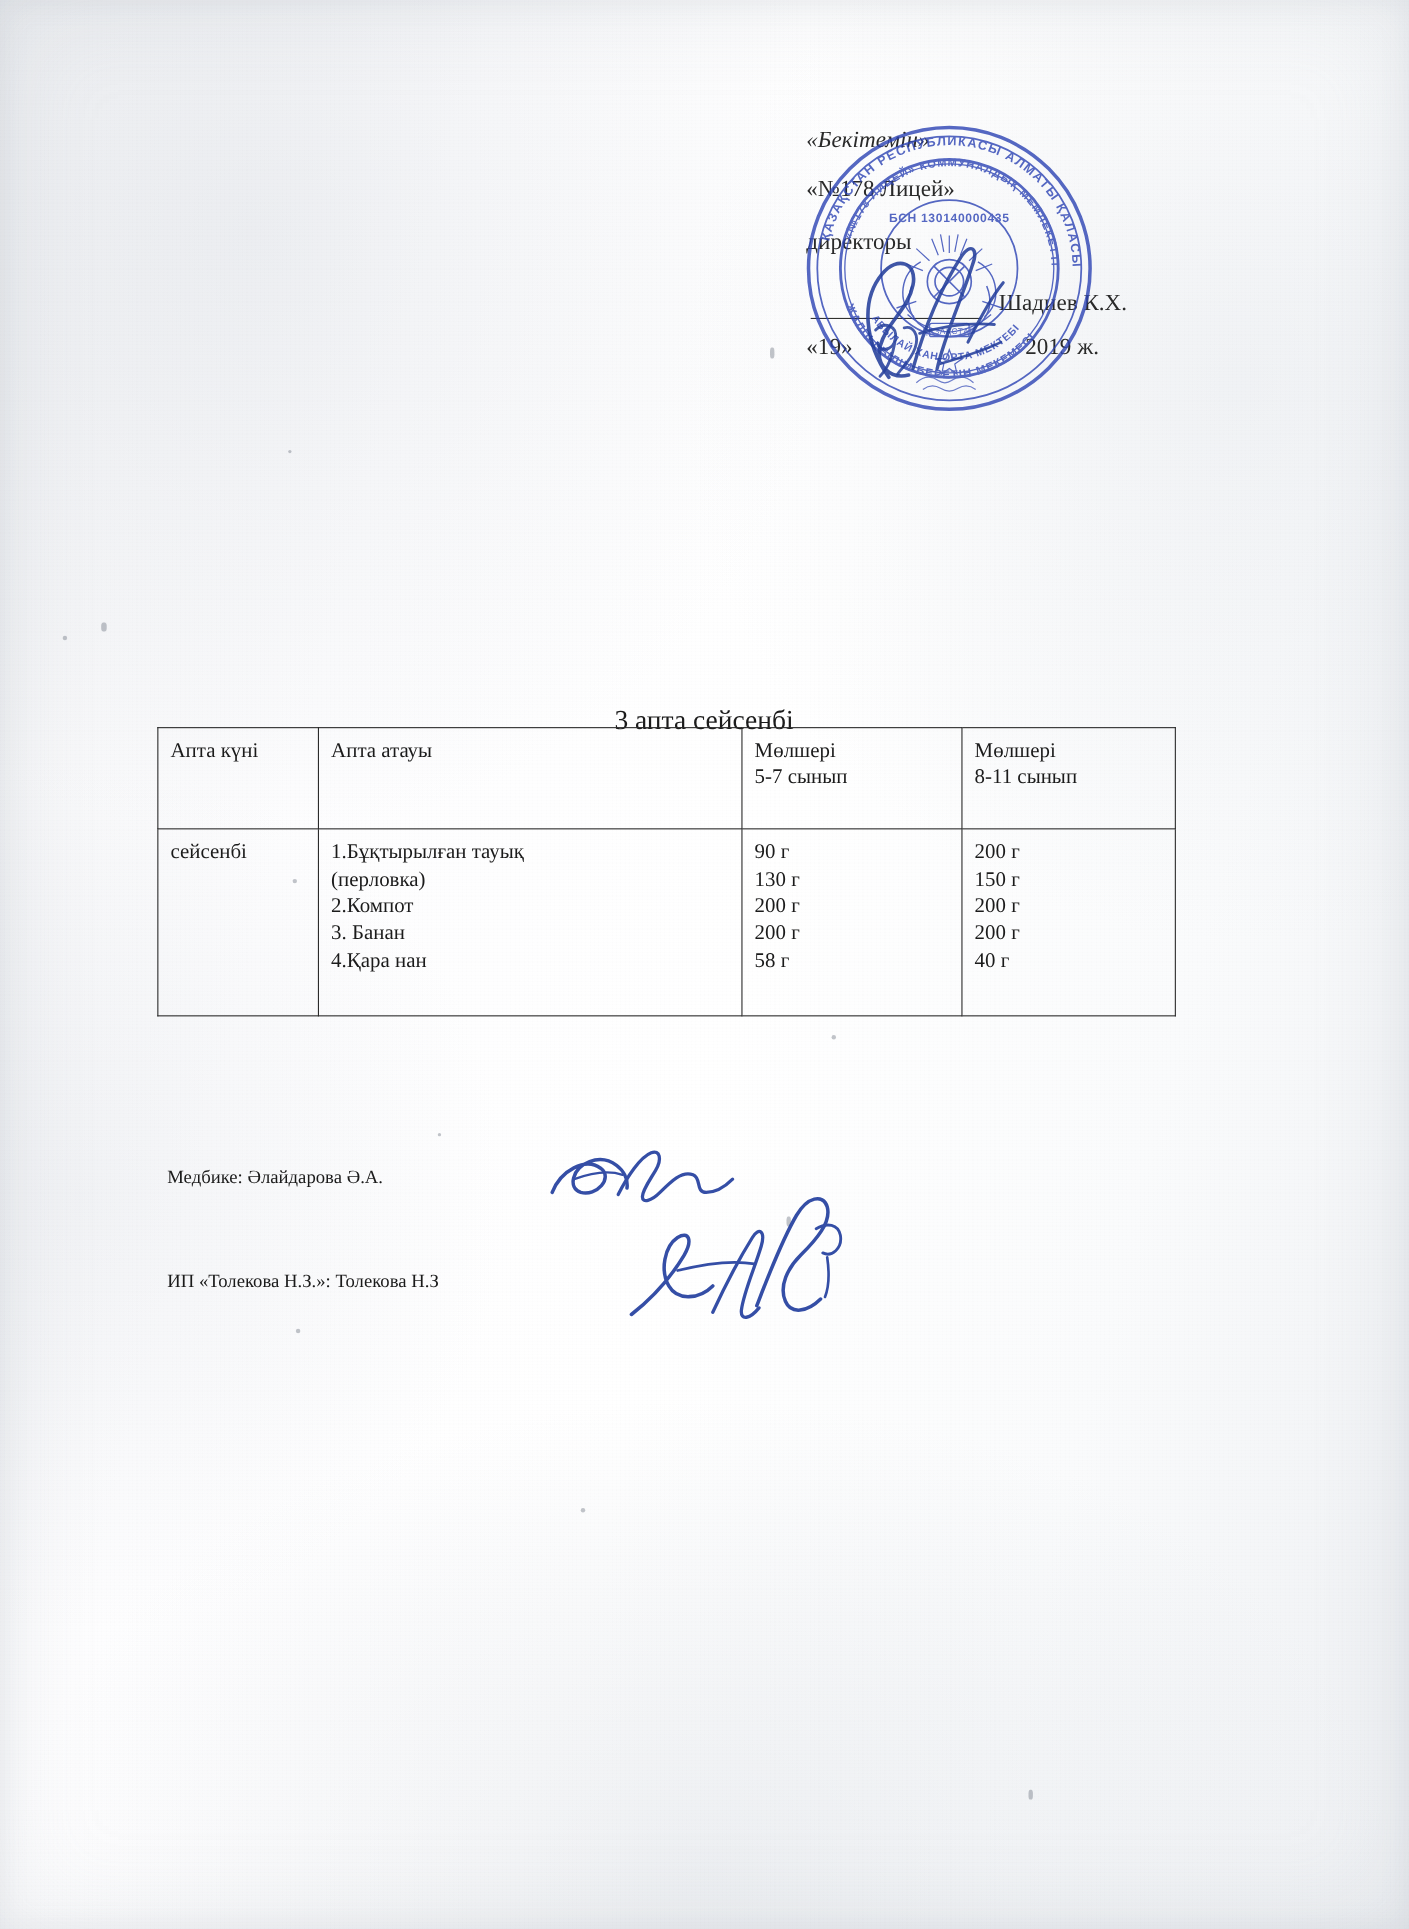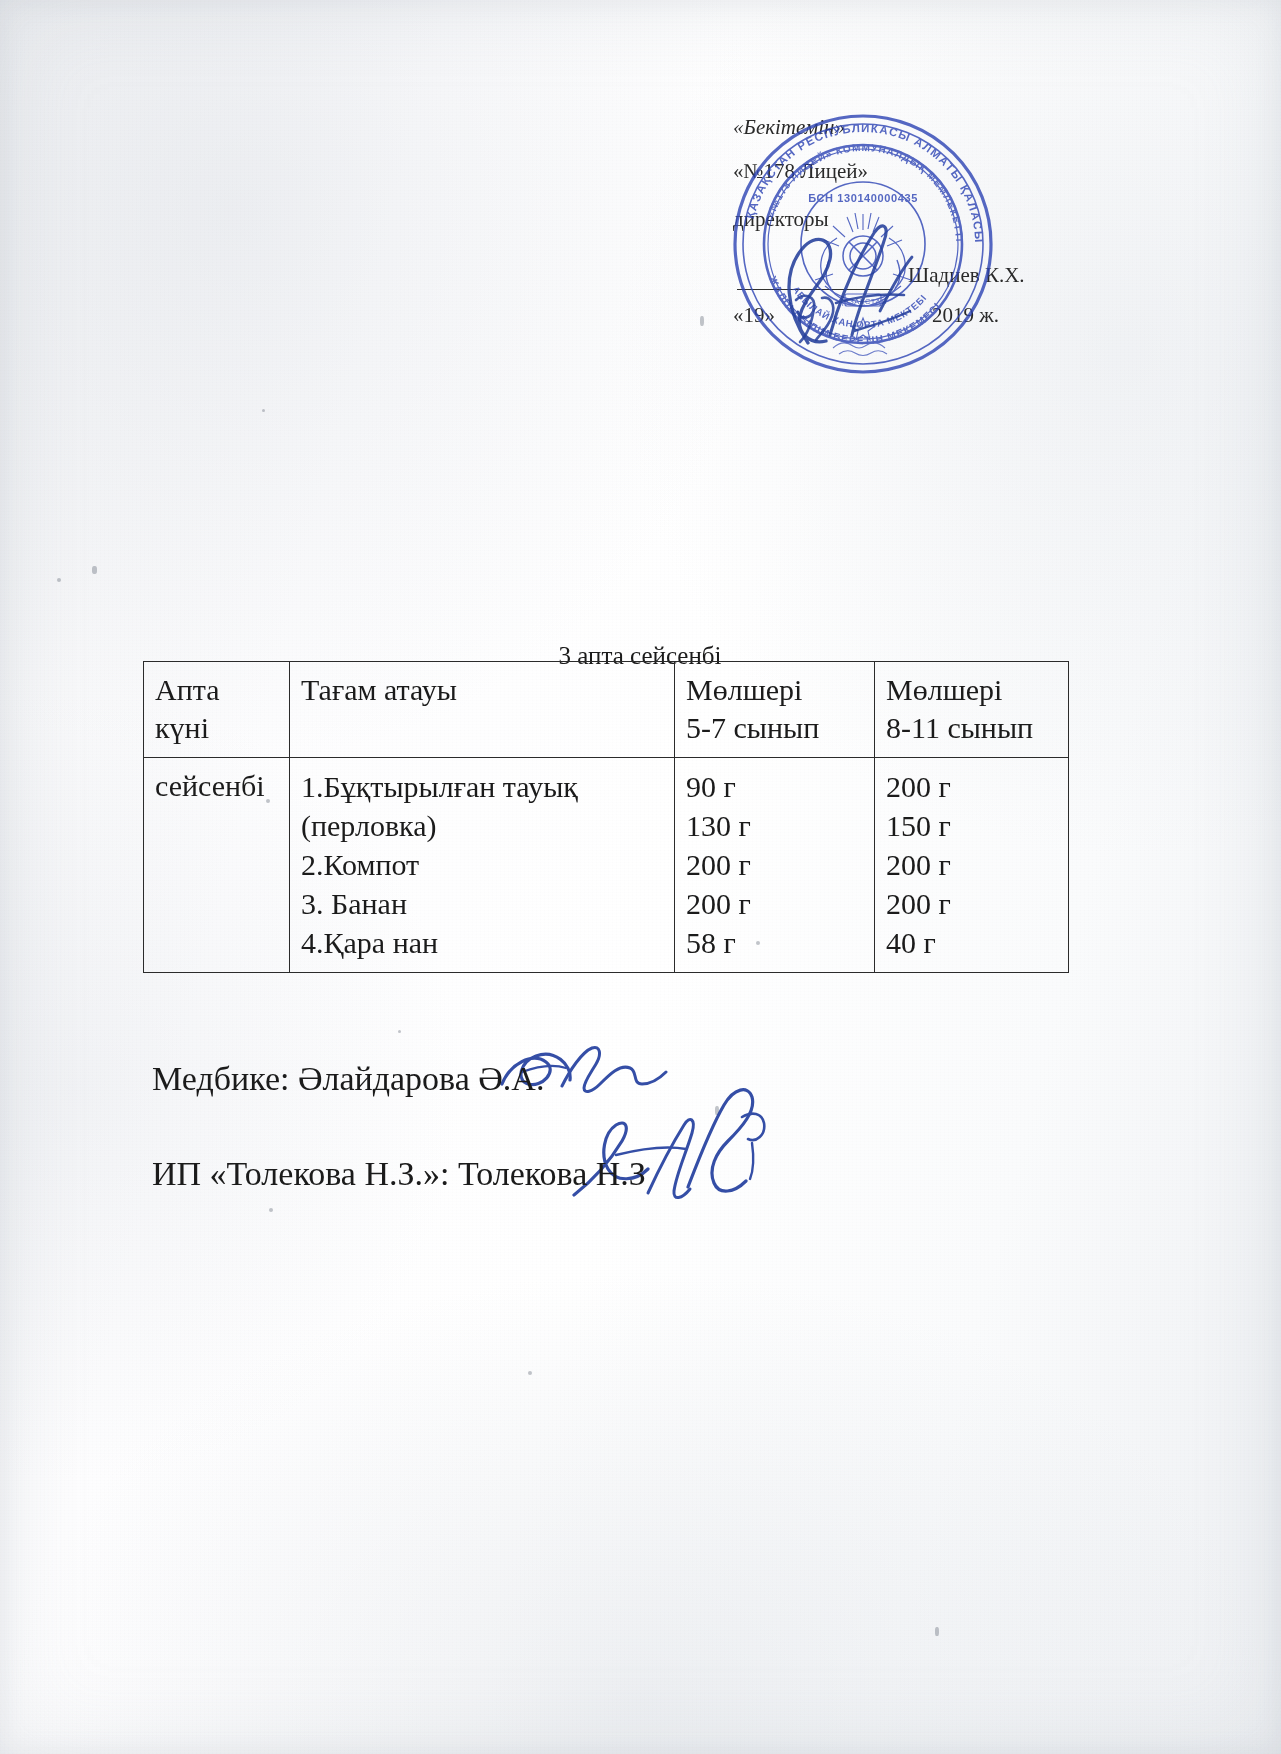--- a/index.html
+++ b/index.html
@@ -127,21 +127,21 @@
   }
 
   
   .menu-table {
     position: absolute;
     left: 143px;
     top: 661px;
     width: 925px;
     border-collapse: collapse;
     table-layout: fixed;
-    font-size: 30px;
+    font-size: 19px;
   }
   .menu-table th,
   .menu-table td {
     border: 1px solid #2b2b2b;
     vertical-align: top;
     text-align: left;
     font-weight: normal;
     padding: 9px 10px 10px 11px;
     line-height: 1.26;
   }
@@ -155,21 +155,21 @@
   .dish-list, .qty-list {
     list-style: none;
     margin: 0;
     padding: 0;
   }
   .dish-list li, .qty-list li { line-height: 1.30; white-space: nowrap; }
 
   
   .sign-row {
     position: absolute;
-    font-size: 34px;
+    font-size: 17px;
     white-space: nowrap;
   }
   .sign-nurse  { left: 152px; top: 1060px; }
   .sign-vendor { left: 152px; top: 1155px; }
 </style>
 </head>
 <body>
 
 <div class="page"></div>
 <div class="grain"></div>
@@ -318,21 +318,21 @@
       <col class="col-dish">
       <col class="col-q57">
       <col class="col-q811">
     </colgroup>
     <thead>
       <tr>
         <th>
           <span>Апта күні</span>
         </th>
         <th>
-          <span>Тағам атауы</span>
+          <span>Апта атауы</span>
         </th>
         <th>
           <span>Мөлшері</span>
           <span class="hdr-2nd">5-7 сынып</span>
         </th>
         <th>
           <span>Мөлшері</span>
           <span class="hdr-2nd">8-11 сынып</span>
         </th>
       </tr>

